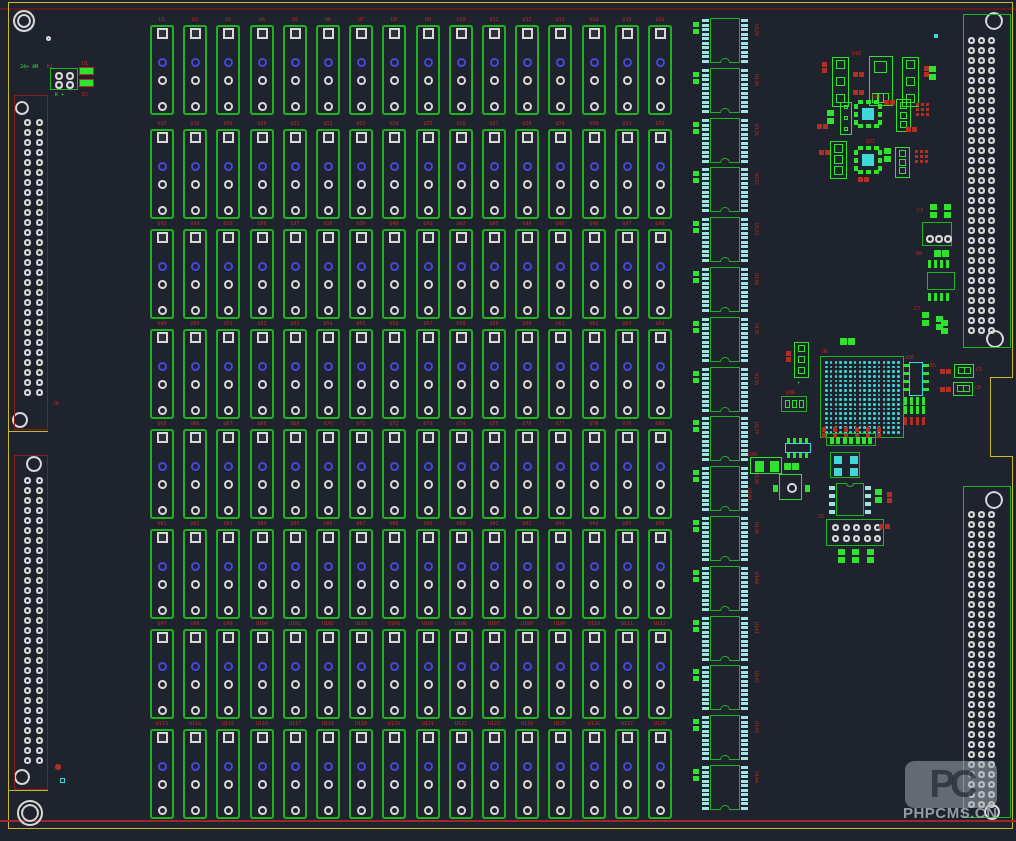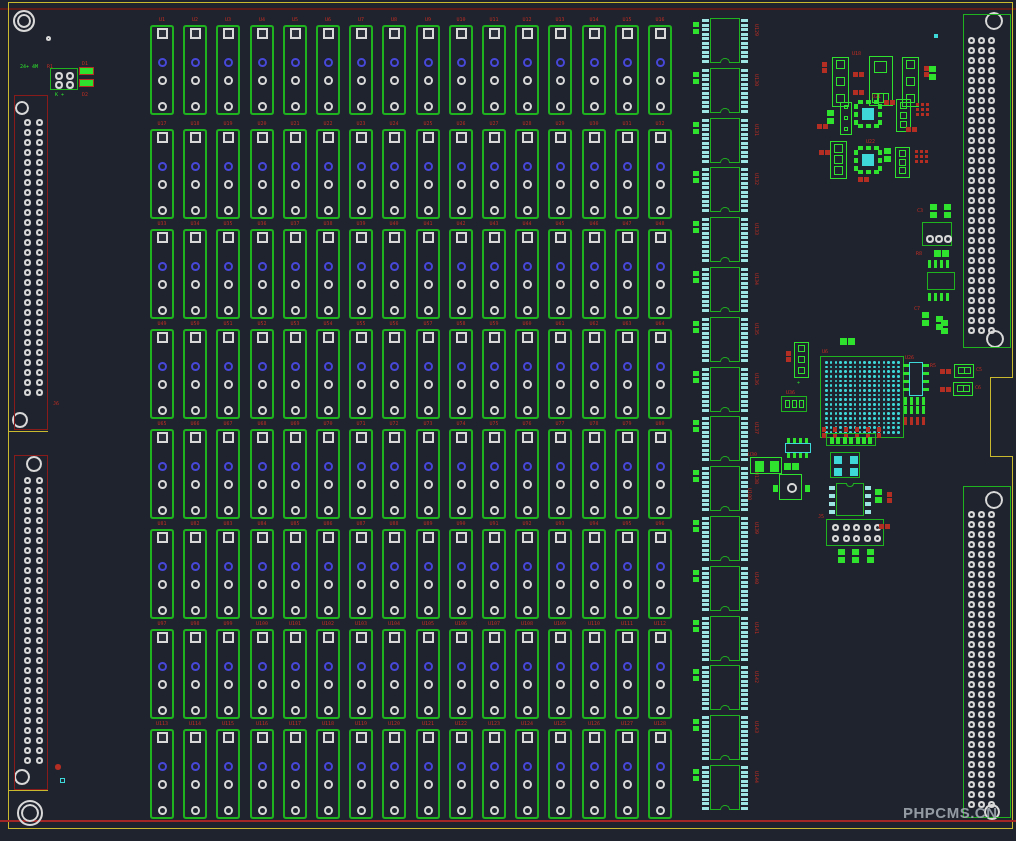--- a/index.html
+++ b/index.html
@@ -34,20 +34,23 @@
   .wm-box span{font-family:"Liberation Sans",sans-serif;font-weight:bold;font-size:38px;
           color:rgba(40,46,54,.78);letter-spacing:-5px}
   .wm-text{position:absolute;left:903px;top:804px;width:112px;z-index:50;
           font-family:"Liberation Sans",sans-serif;font-weight:bold;font-size:15px;
           color:rgba(168,175,183,.85);letter-spacing:.5px}
 </style>
 </head>
 <body>
 
 <div id="board">
+  <div class="wm-box">
+    <span>PC</span>
+  </div>
   <div class="wm-text">PHPCMS.CN</div>
 <div class="abs ln-yellow" style="left: 8px; top: 2px; width: 1005px; height: 1px;"></div>
     <div class="abs ln-dark_red" style="left: 0px; top: 8px; width: 1016px; height: 2px;"></div>
     <div class="abs ln-yellow" style="left: 8px; top: 2px; width: 1px; height: 826px;"></div>
     <div class="abs ln-yellow" style="left: 1012px; top: 2px; width: 1px; height: 375px;"></div>
     <div class="abs ln-yellow" style="left: 990px; top: 377px; width: 23px; height: 1px;"></div>
     <div class="abs ln-yellow" style="left: 990px; top: 377px; width: 1px; height: 80px;"></div>
     <div class="abs ln-yellow" style="left: 990px; top: 456px; width: 23px; height: 1px;"></div>
     <div class="abs ln-yellow" style="left: 1012px; top: 456px; width: 1px; height: 372px;"></div>
     <div class="abs ln-yellow" style="left: 8px; top: 828px; width: 1005px; height: 1px;"></div>

